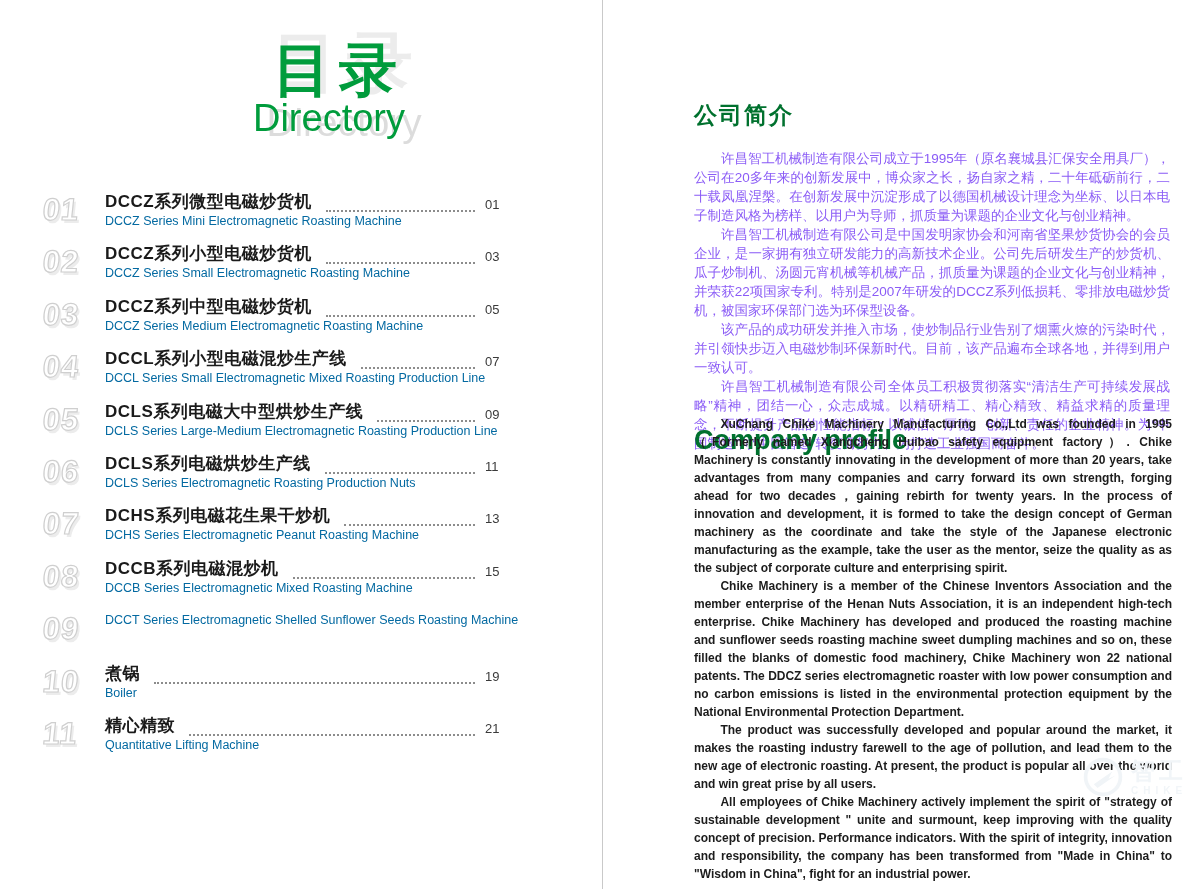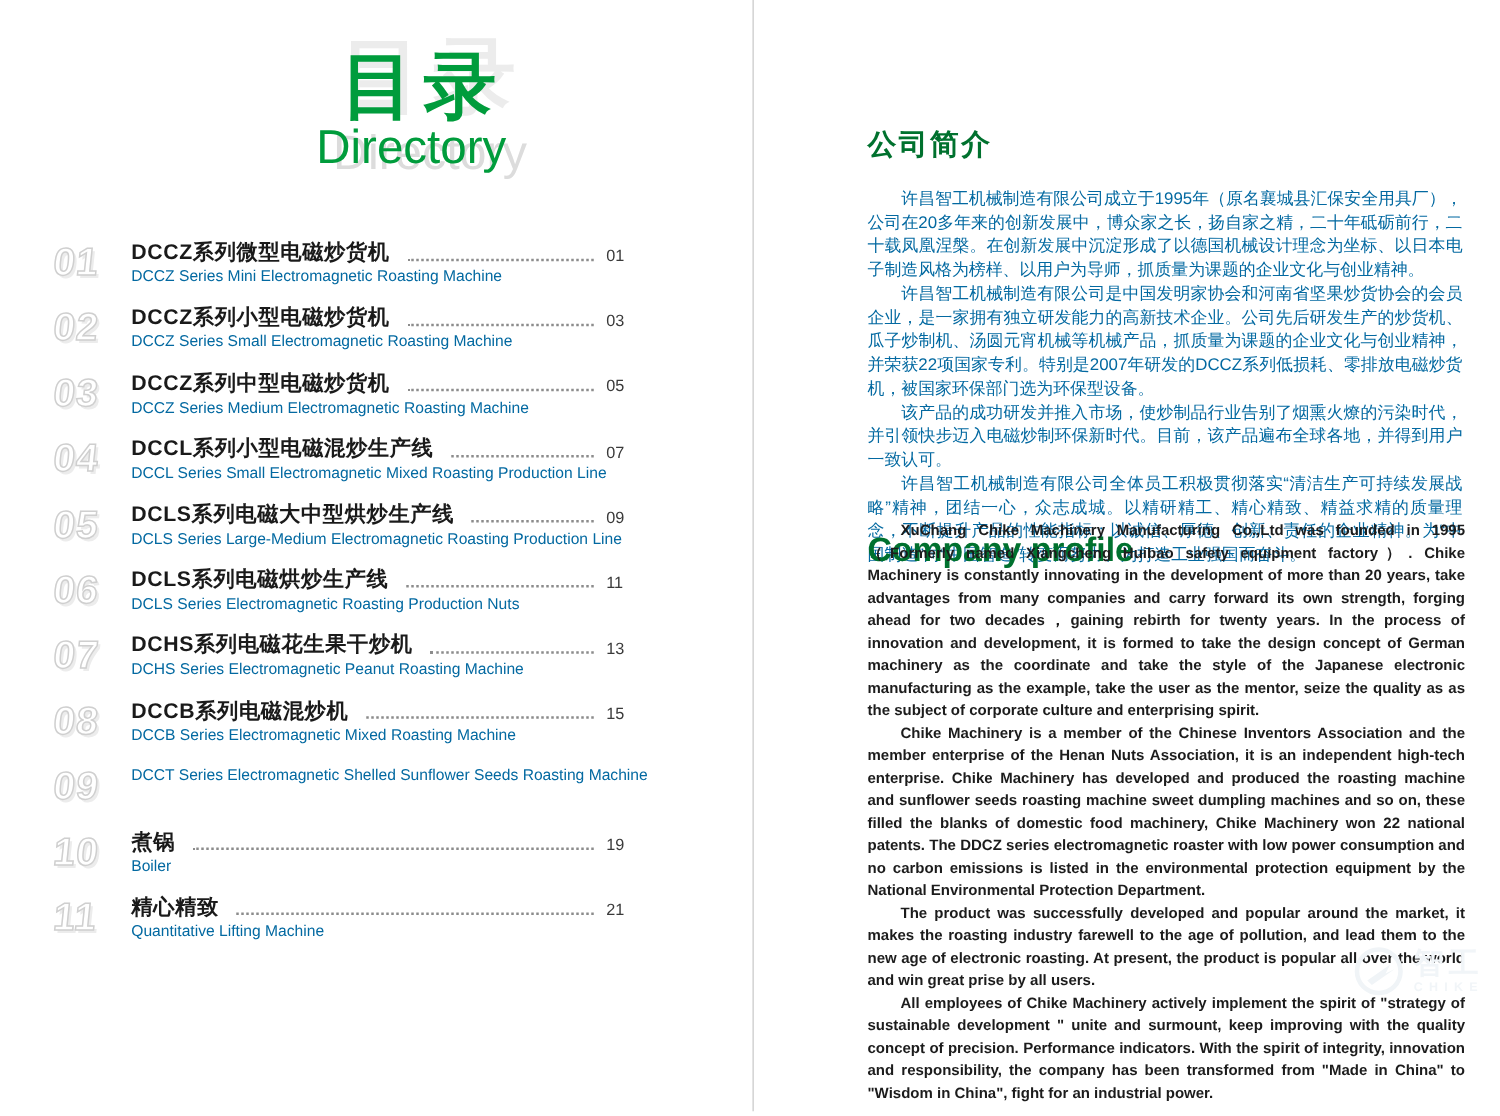--- a/index.html
+++ b/index.html
@@ -30,42 +30,42 @@
 
   .toc-list { position:absolute; left:42px; top:192px; width:463px; }
   .toc-item { display:flex; height:52.4px; }
   .toc-num {
     width:63px; flex:0 0 63px; font-size:31px; font-weight:bold; line-height:36px;
     color:#ffffff; -webkit-text-stroke:1.2px #cfcfcf;
     text-shadow:2.5px 2.5px 0 #ececec;
     transform:skewX(-6deg); letter-spacing:1px;
   }
   .toc-content { flex:1; min-width:0; }
-  .toc-line { display:flex; align-items:center; }
+  .toc-line { display:flex; align-items:flex-end; }
   .toc-item-title {
     font-size:17px; font-weight:bold; color:#1a1a1a; letter-spacing:0.5px;
     white-space:nowrap; line-height:20px;
   }
   .toc-leader {
     flex:1; height:13px; border-bottom:2px dotted #8c8c8c; margin:0 10px 0 14px;
   }
   .toc-page { font-size:13px; color:#3a3a3a; min-width:20px; padding-top:4px; }
   .toc-item-sub {
     font-size:12.5px; color:#0369a1; line-height:15px; margin-top:2px; white-space:nowrap;
   }
 
   
   .right-page { position:absolute; left:603px; top:0; width:597px; height:893px; }
   .cn-heading {
     position:absolute; left:91px; top:100px;
     font-size:23px; font-weight:bold; color:#00712e; letter-spacing:2px;
   }
   .cn-body {
     position:absolute; left:91px; top:149px; width:476px;
-    font-size:13.5px; line-height:19px; color:#0369a1; text-align:justify;
+    font-size:13.5px; line-height:19px; color:#8b5cf6; text-align:justify;
   }
   .cn-body p { text-indent:2em; }
   .en-heading {
     position:absolute; left:91px; top:381px;
     font-size:27px; font-weight:bold; color:#00712e;margin-top:44px;
   }
   .en-body {
     position:absolute; left:91px; top:415px; width:478px;
     font-size:12px; line-height:18px; color:#1c1c1c; font-weight:bold;
     text-align:justify;

